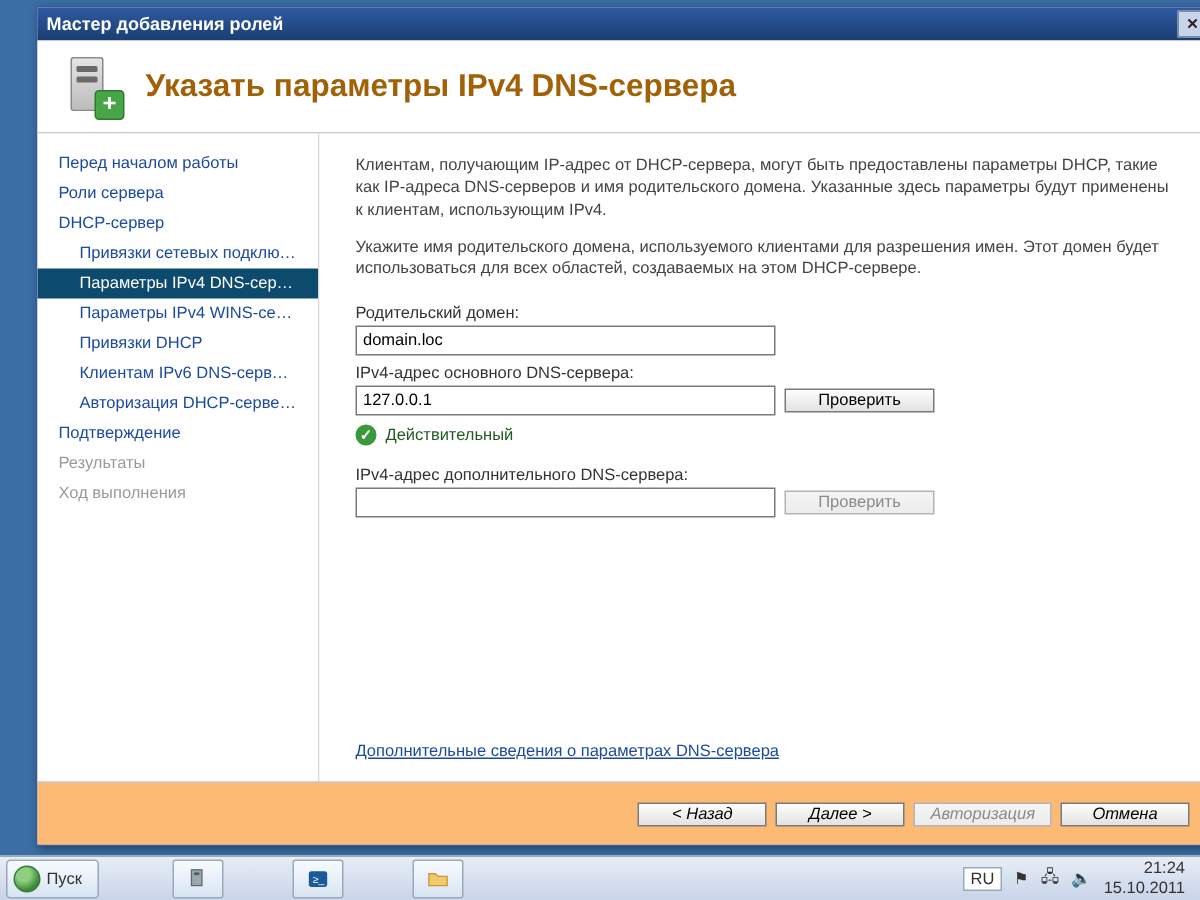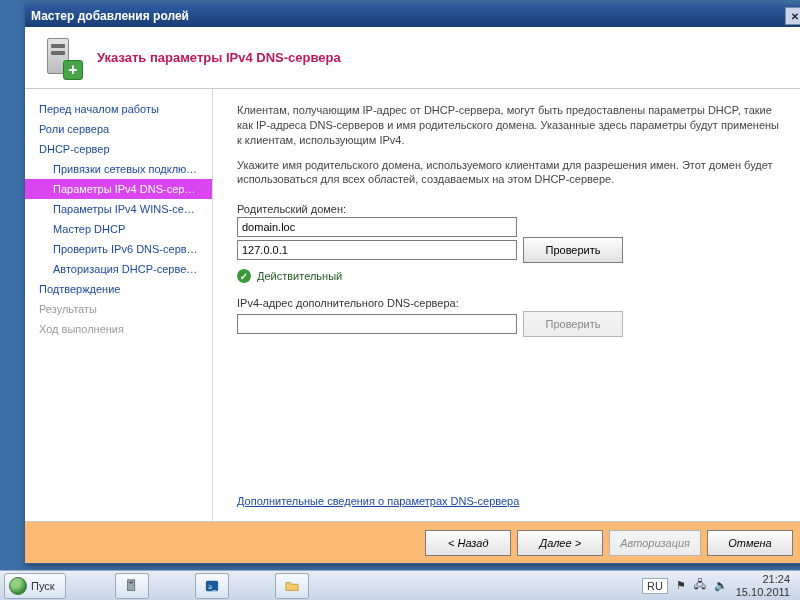--- a/index.html
+++ b/index.html
@@ -56,59 +56,59 @@
   }
   .server-icon-body::before { top:5px; }
   .server-icon-body::after { top:12px; }
   .server-plus {
     position:absolute; right:2px; bottom:0px; width:20px; height:20px;
     background:#47a447; border-radius:3px;
     display:flex;align-items:center;justify-content:center;
     color:#fff; font-weight:bold; font-size:16px;
     border:1px solid #2d7a2d;
   }
-  .header h1 { font-size: 13px; font-weight: bold; color:#be185d; }
+  .header h1 { font-size: 21px; font-weight: bold; color:#a16207; }
   .body {
     flex: 1; display: flex; min-height:0;
   }
   .sidebar {
     width: 188px;
     border-right: 1px solid #d8d8d8;
     padding: 10px 0;
     background:#fff;
   }
   .nav-item {
     padding: 4px 14px;
     color: #1b4aa0;
     cursor: pointer;
     white-space: nowrap;
     overflow: hidden; text-overflow: ellipsis;
   }
   .nav-item.sub { padding-left: 28px; }
   .nav-item.disabled { color: #9a9a9a; cursor: default; }
   .nav-item.selected {
-    background: #d946ef; color: #fff;
+    background: #0c4a6e; color: #fff;
   }
   .content {
     flex:1; padding: 14px 24px 0 24px;
     background:#fff;
     overflow:hidden;
     display:flex; flex-direction:column;
   }
   .content p { color:#444; margin-bottom:10px; line-height:1.35; }
   .label { color:#333; margin: 6px 0 2px; }
   .txt {
     width: 280px; height: 20px;
     border: 1px solid #7a7a7a;
     background: #fff;
     padding: 1px 4px; font: inherit;
   }
   .row { display:flex; align-items:center; gap:6px; }
   .btn {
-    height: 26px; min-width: 100px;
+    height: 16px; min-width: 100px;
     border: 1px solid #7a7a7a;
     background: linear-gradient(#fdfdfd,#e2e2e2);
     font: inherit; padding: 0 10px; cursor: pointer;
   }
   .btn:disabled {
     color:#8a8a8a; border-color:#b4b4b4;
     background: linear-gradient(#f4f4f4,#ececec);
     cursor: default;
   }
   .valid { display:flex; align-items:center; gap:6px; margin-top:6px; color:#225a22;}
@@ -188,36 +188,37 @@
   </div>
 
   <div class="body">
     <div class="sidebar" id="sidebar">
         <div class="nav-item">Перед началом работы</div>
         <div class="nav-item">Роли сервера</div>
         <div class="nav-item">DHCP-сервер</div>
         <div class="nav-item sub">Привязки сетевых подключ...</div>
         <div class="nav-item sub selected">Параметры IPv4 DNS-сервера</div>
         <div class="nav-item sub">Параметры IPv4 WINS-сервера</div>
-        <div class="nav-item sub">Мастер DHCP</div>
-        <div class="nav-item sub">Проверить IPv6 DNS-сервера</div>
+        <div class="nav-item sub">Привязки DHCP</div>
+        <div class="nav-item sub">Клиентам IPv6 DNS-сервера</div>
         <div class="nav-item sub">Авторизация DHCP-сервера</div>
         <div class="nav-item">Подтверждение</div>
         <div class="nav-item disabled">Результаты</div>
         <div class="nav-item disabled">Ход выполнения</div>
       </div>
 
     <div class="content">
       <p>Клиентам, получающим IP-адрес от DHCP-сервера, могут быть предоставлены параметры DHCP, такие как IP-адреса DNS-серверов и имя родительского домена. Указанные здесь параметры будут применены к клиентам, использующим IPv4.</p>
       <p>Укажите имя родительского домена, используемого клиентами для разрешения имен. Этот домен будет использоваться для всех областей, создаваемых на этом DHCP-сервере.</p>
 
       <div class="label">Родительский домен:</div>
       <input class="txt" type="text" value="domain.loc" style="">
 
 
+      <div class="label">IPv4-адрес основного DNS-сервера:</div>
       <div class="row">
         <input class="txt" type="text" value="127.0.0.1" style="">
         <button class="btn">Проверить</button>
       </div>
       <div class="valid">
         <span class="check-icon">✓</span>
         <span>Действительный</span>
       </div>
 
       <div class="label" style="margin-top:14px">IPv4-адрес дополнительного DNS-сервера:</div>

